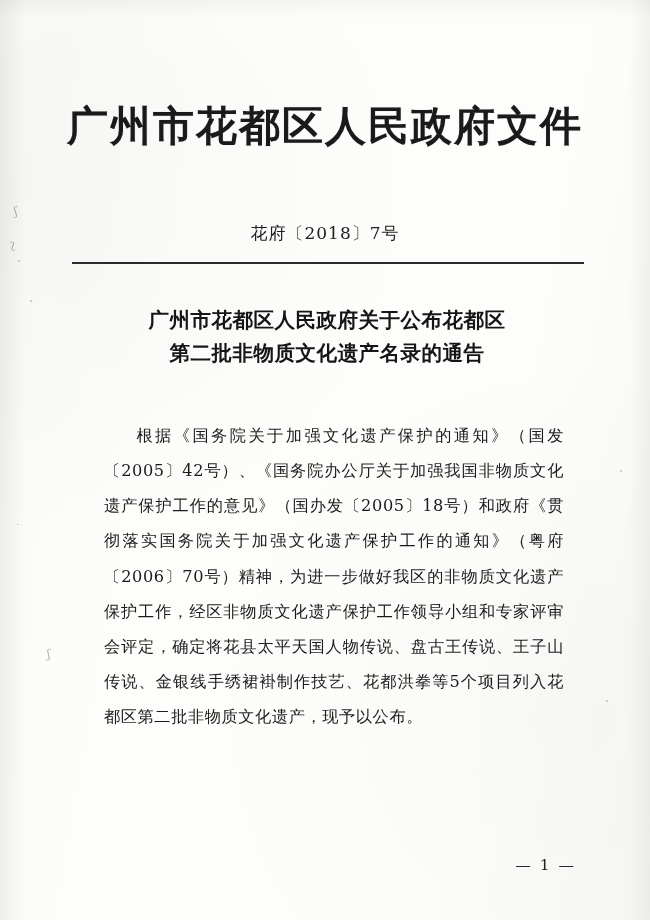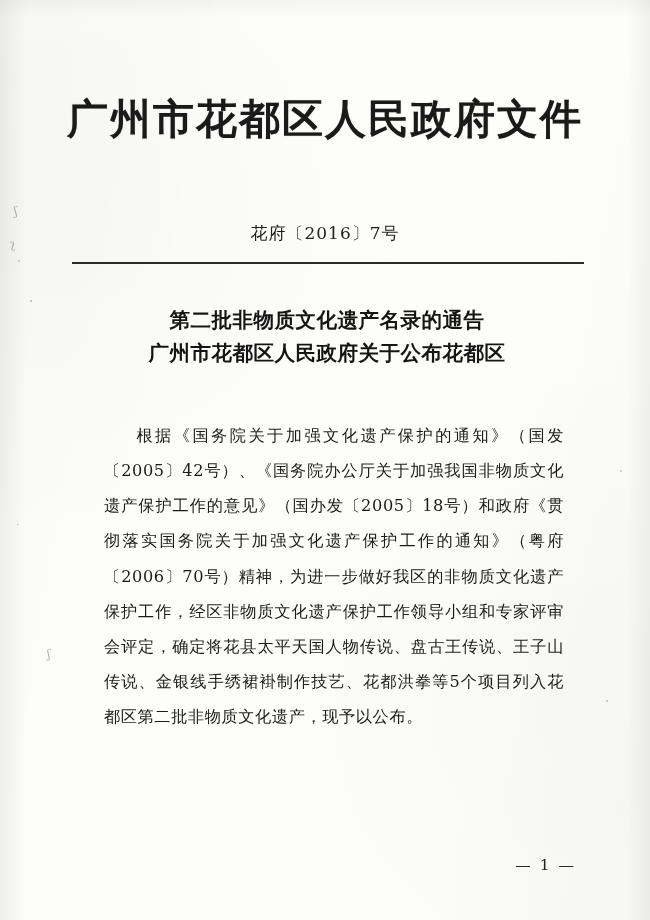--- a/index.html
+++ b/index.html
@@ -63,20 +63,21 @@
   }
   .masthead-title {
     font-family: Liberation Sans, sans-serif;
     font-size: 41px;
     font-weight: bold;
     letter-spacing: 2px;
     color: #1a1a1a;
     line-height: 1.15;
     white-space: nowrap;
     text-shadow: 0 0 1px rgba(0,0,0,0.25);
+    margin-top: 7px;
   }
 
   
   .doc-number {
     position: absolute;
     left: 0; right: 0;
     top: 222px;
     text-align: center;
     font-size: 17px;
     letter-spacing: 1px;
@@ -167,27 +168,27 @@
   <div class="scan-edge-top"></div>
   <div class="scan-edge-left"></div>
   <div class="scan-edge-right"></div>
 
   <div class="content">
 
     <div class="masthead">
       <div class="masthead-title">广州市花都区人民政府文件</div>
     </div>
 
-    <div class="doc-number">花府〔2016〕7号</div>
+    <div class="doc-number">花府〔2018〕7号</div>
 
     <div class="rule"></div>
 
     <div class="doc-heading">
+      <span class="line">广州市花都区人民政府关于公布花都区</span>
       <span class="line">第二批非物质文化遗产名录的通告</span>
-      <span class="line">广州市花都区人民政府关于公布花都区</span>
     </div>
 
     <div class="body-block">
       <p class="para">根据《国务院关于加强文化遗产保护的通知》（国发〔2005〕42号）、《国务院办公厅关于加强我国非物质文化遗产保护工作的意见》（国办发〔2005〕18号）和政府《贯彻落实国务院关于加强文化遗产保护工作的通知》（粤府〔2006〕70号）精神，为进一步做好我区的非物质文化遗产保护工作，经区非物质文化遗产保护工作领导小组和专家评审会评定，确定将花县太平天国人物传说、盘古王传说、王子山传说、金银线手绣裙褂制作技艺、花都洪拳等5个项目列入花都区第二批非物质文化遗产，现予以公布。</p>
     </div>
 
     <div class="page-number">— 1 —</div>
 
     <div class="artifact artifact-1">ʃ</div>
     <div class="artifact artifact-2">ʅ</div>

